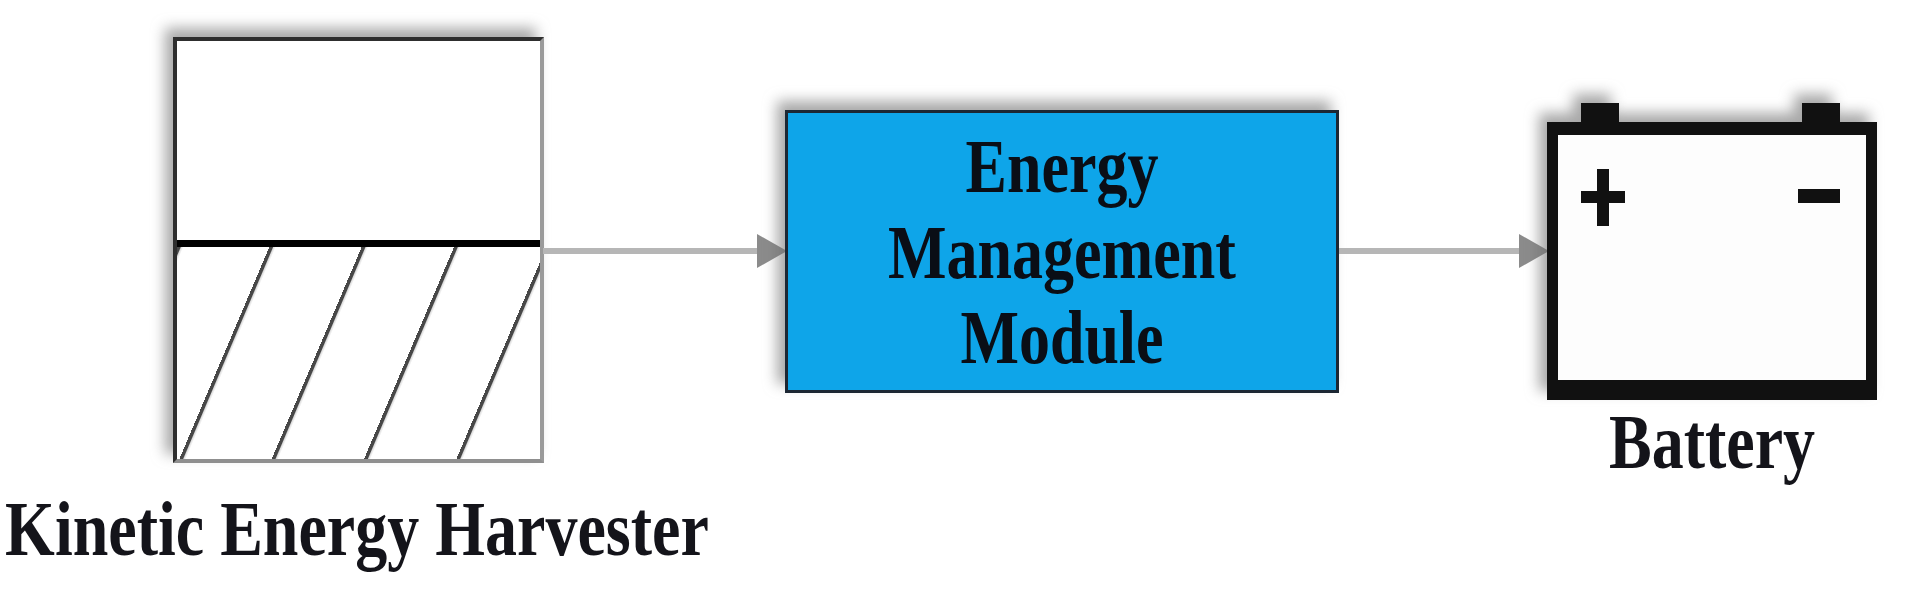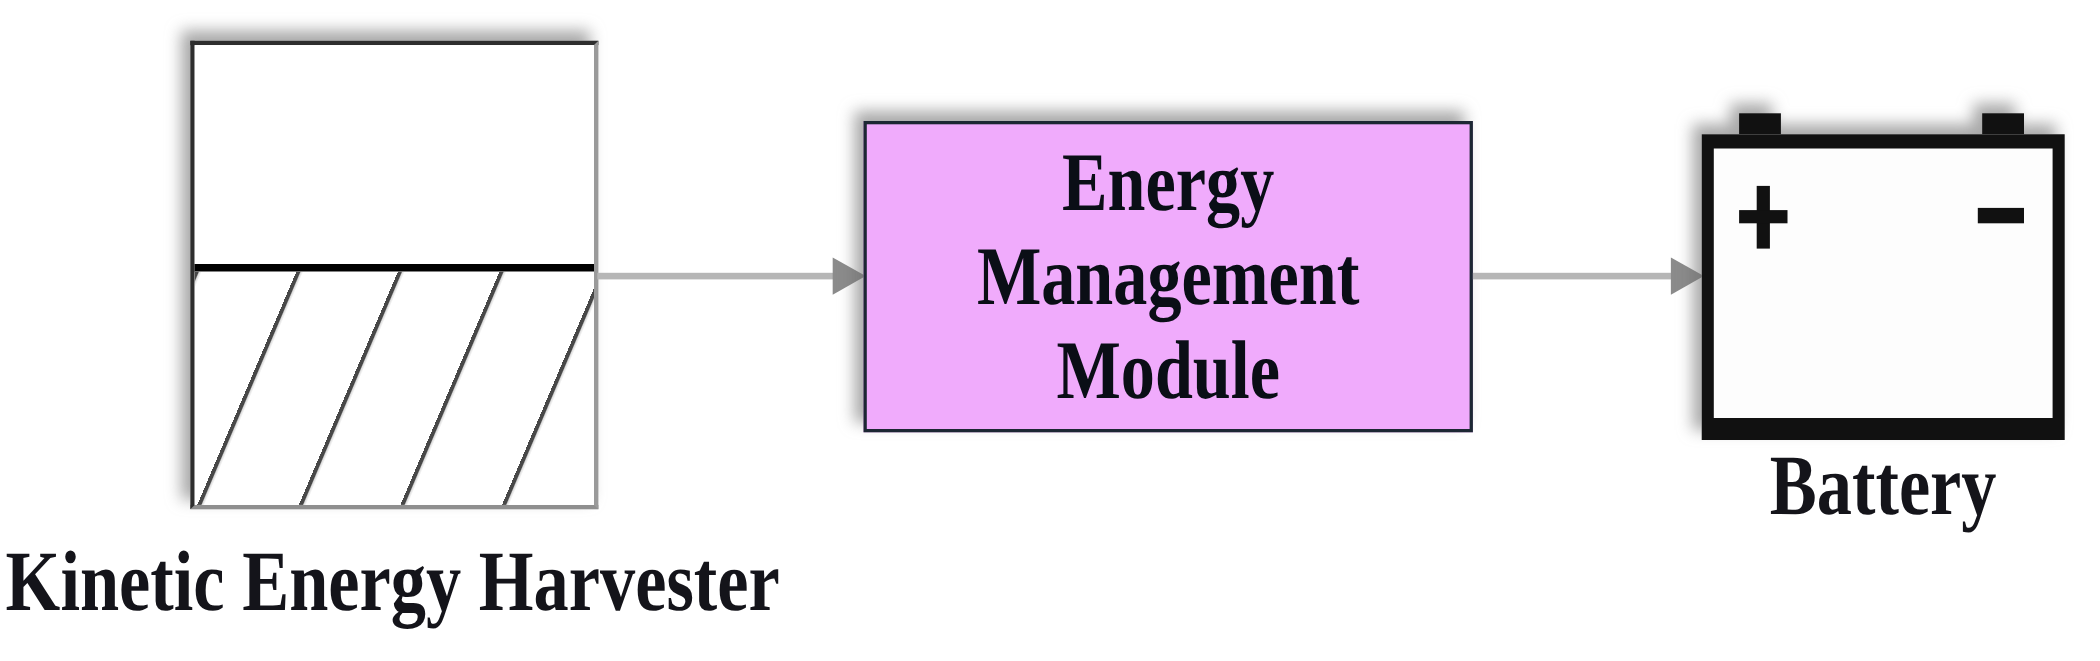--- a/index.html
+++ b/index.html
@@ -35,21 +35,21 @@
       transparent 85px
     );
     background-color: #ffffff;
   }
 
   
   #emm-block {
     left: 785px; top: 110px; width: 554px; height: 283px;
     box-sizing: border-box;
     border: 3px solid #1c2733;
-    background: #f0abfc;
+    background: #0ea5e9;
     filter: drop-shadow(-8px -9px 7px rgba(110,110,110,0.6));
     display: flex; align-items: center; justify-content: center;
   }
   #emm-text {
     font-size: 62px; font-weight: bold; line-height: 70px;
     color: #0a0e16; text-align: center; white-space: nowrap;
     transform: scaleY(1.22); transform-origin: center;
   }
 
   

